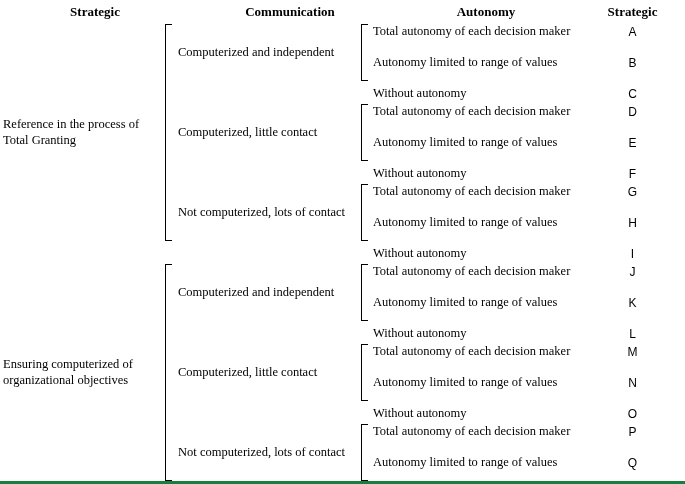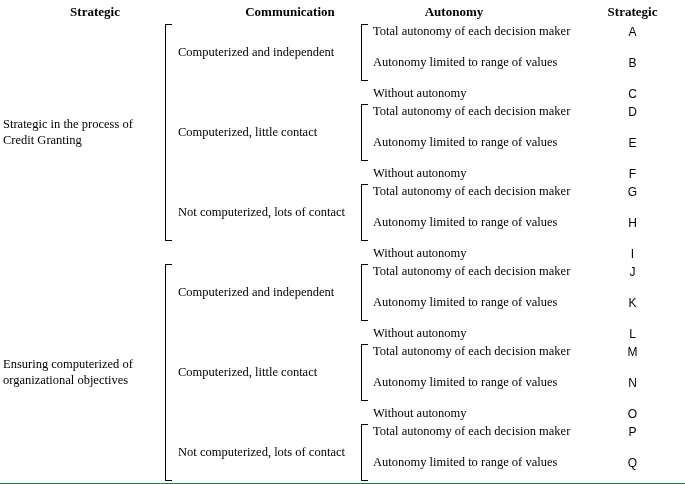--- a/index.html
+++ b/index.html
@@ -5,37 +5,37 @@
   html, body { margin: 0; padding: 0; background: #ffffff; }
   .page {
     position: relative;
     width: 685px;
     height: 484px;
     background: #ffffff;
     color: #000000;
     font-family: "Liberation Serif", serif;
     font-size: 12.5px;
     box-sizing: border-box;
-    border-bottom: 1px solid #15803d;
+    border-bottom: 3px solid #15803d;
     overflow: hidden;
   }
 
   
   .header { position: relative; height: 24px; }
   .header span {
     position: absolute;
     top: 4px;
     text-align: center;
     font-weight: bold;
     font-size: 13px;
     white-space: nowrap;
   }
   .h-strategic { left: 0;   width: 190px; }
   .h-comm      { left: 165px; width: 250px; }
-  .h-auto      { left: 344px; width: 220px; }
+  .h-auto      { left: 376px; width: 220px; }
   .h-id        { left: 580px; width: 105px; }
 
   
   .group { display: flex; margin-bottom: 23px; }
   .group:last-child { margin-bottom: 0; }
 
   .strategic-cell {
     width: 165px;
     display: flex;
     align-items: center;
@@ -100,21 +100,21 @@
 <div class="page">
 
   <div class="header">
     <span class="h-strategic">Strategic</span>
     <span class="h-comm">Communication</span>
     <span class="h-auto">Autonomy</span>
     <span class="h-id">Strategic</span>
   </div>
 
   <div class="group">
-    <div class="strategic-cell">Strategic in the process of Credit Granting</div>
+    <div class="strategic-cell">Reference in the process of Total Granting</div>
     <div class="group-body">
       <div class="bracket"></div>
       <div class="comm-stack">
 
         <div class="comm-block">
           <div class="comm-cell">Computerized and independent</div>
           <div class="bracket"></div>
           <div class="auto-rows">
             <div class="auto-row">
               <span class="auto-text">Total autonomy of each decision maker</span>

